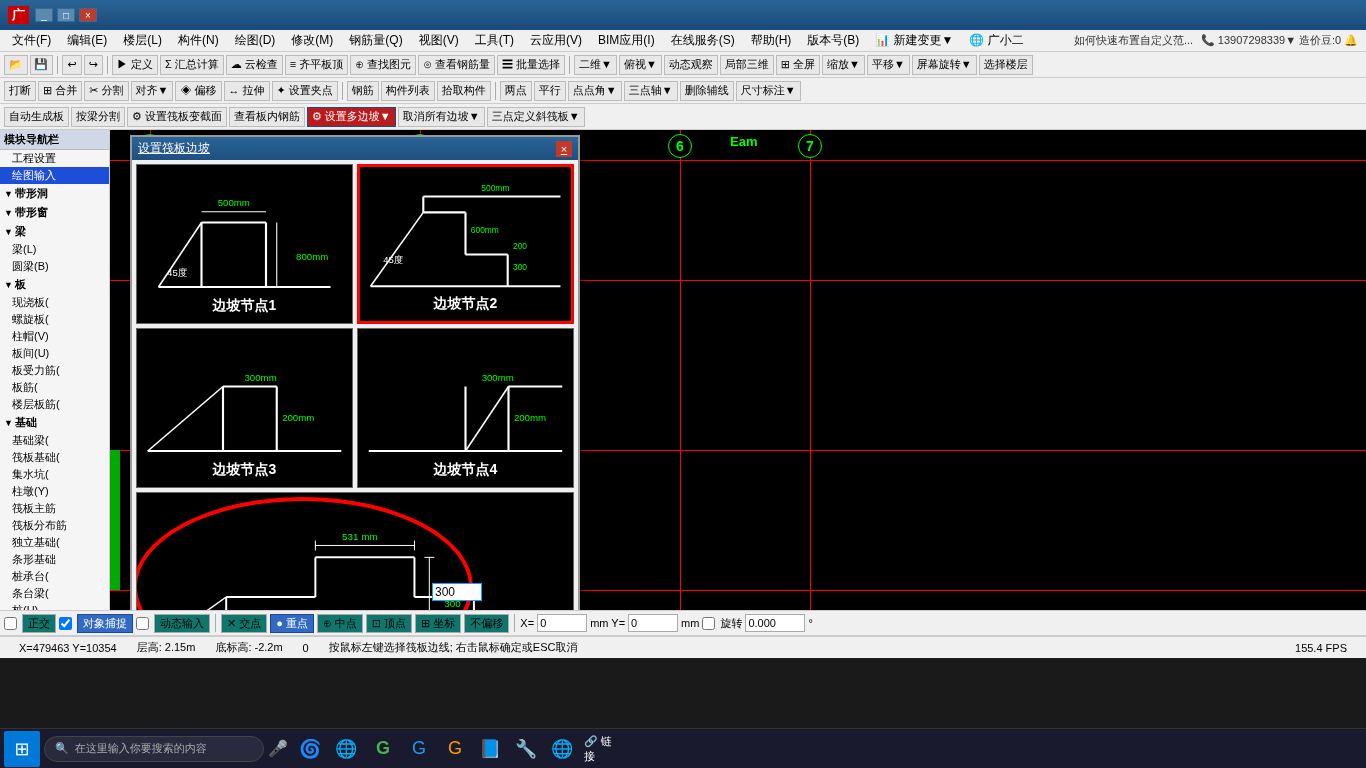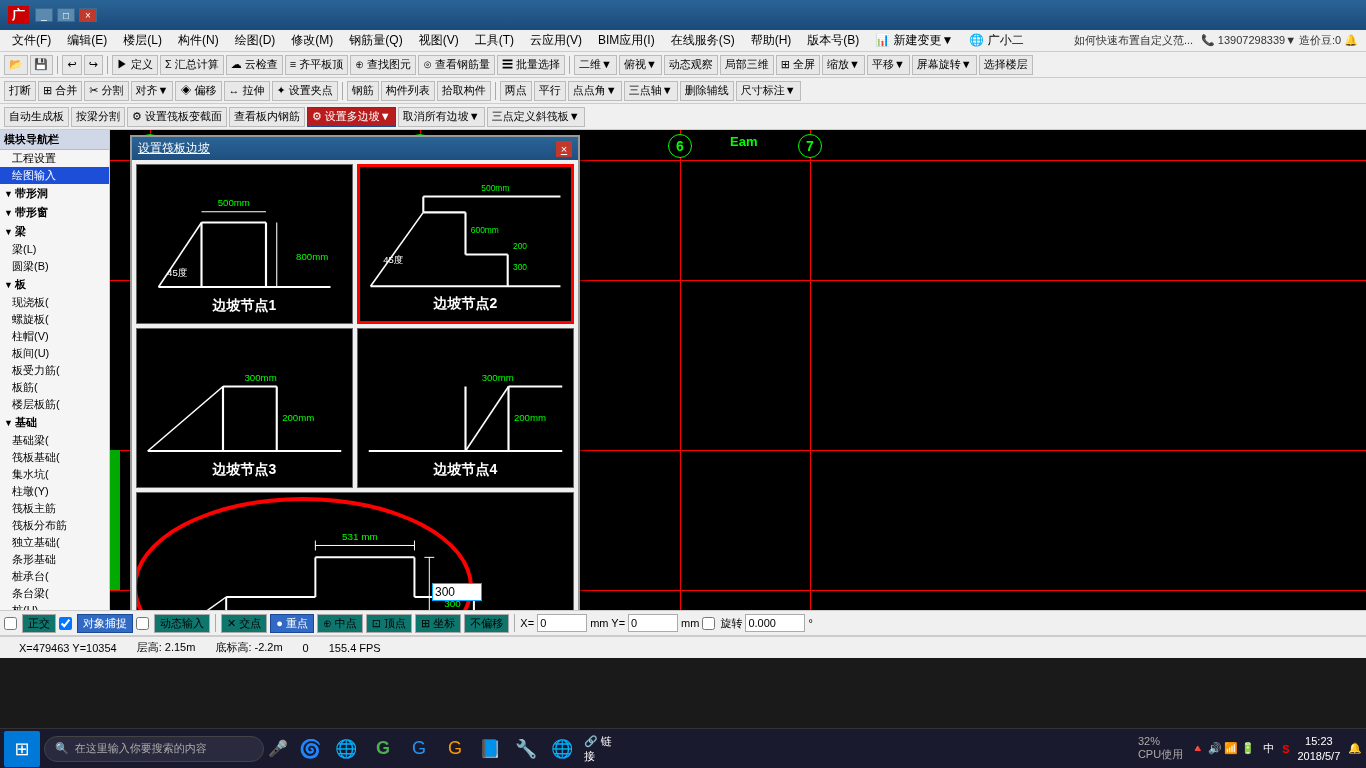--- a/index.html
+++ b/index.html
@@ -678,20 +678,21 @@
   <span style="color:#000;">旋转</span>
   <input type="text" class="coord-input" value="0.000" style="width: 60px;">
   <span style="color:#000;">°</span>
 </div>
 
 <div class="status-bar">
   <span class="status-item">X=479463  Y=10354</span>
   <span class="status-item">层高: 2.15m</span>
   <span class="status-item">底标高: -2.2m</span>
   <span class="status-item">0</span>
+  <span class="status-item" style="flex:1;">按鼠标左键选择筏板边线; 右击鼠标确定或ESC取消</span>
   <span class="status-item">155.4  FPS</span>
 </div>
 
 <div class="taskbar" style="height:40px;background:#1a1a2e;display:flex;align-items:center;padding:0 4px;gap:4px;border-top:1px solid #333;">
   <div class="taskbar-start" style="width:36px;height:36px;background:#0078d7;border-radius:2px;display:flex;align-items:center;justify-content:center;font-size:18px;cursor:pointer;">⊞</div>
   <div class="taskbar-search" style="flex:0 0 220px;height:26px;background:#2a2a3e;border:1px solid #444;border-radius:13px;display:flex;align-items:center;padding:0 10px;color:#aaa;font-size:11px;">
     <span>🔍</span>
     <span style="margin-left:6px;">在这里输入你要搜索的内容</span>
   </div>
   <span style="color:#aaa;font-size:16px;">🎤</span>
@@ -699,24 +700,13 @@
     <div class="taskbar-icon">🌀</div>
     <div class="taskbar-icon">🌐</div>
     <div class="taskbar-icon" style="color:#4CAF50;font-weight:bold;">G</div>
     <div class="taskbar-icon" style="color:#2196F3;">G</div>
     <div class="taskbar-icon" style="color:#f90;">G</div>
     <div class="taskbar-icon">📘</div>
     <div class="taskbar-icon">🔧</div>
     <div class="taskbar-icon">🌐</div>
     <div class="taskbar-icon" style="color:#fff;font-size:11px;">🔗 链接</div>
   </div>
-  <div class="taskbar-right" style="margin-left:auto;display:flex;align-items:center;gap:8px;color:#fff;font-size:11px;">
-    <span style="color:#aaa;">32%<br>CPU使用</span>
-    <span>🔺 🔊 📶 🔋</span>
-    <span>中</span>
-    <span style="color:red;font-weight:bold;">S</span>
-    <div class="taskbar-time">
-      <div>15:23</div>
-      <div>2018/5/7</div>
-    </div>
-    <span>🔔</span>
-  </div>
 </div>
 
 </body></html>

